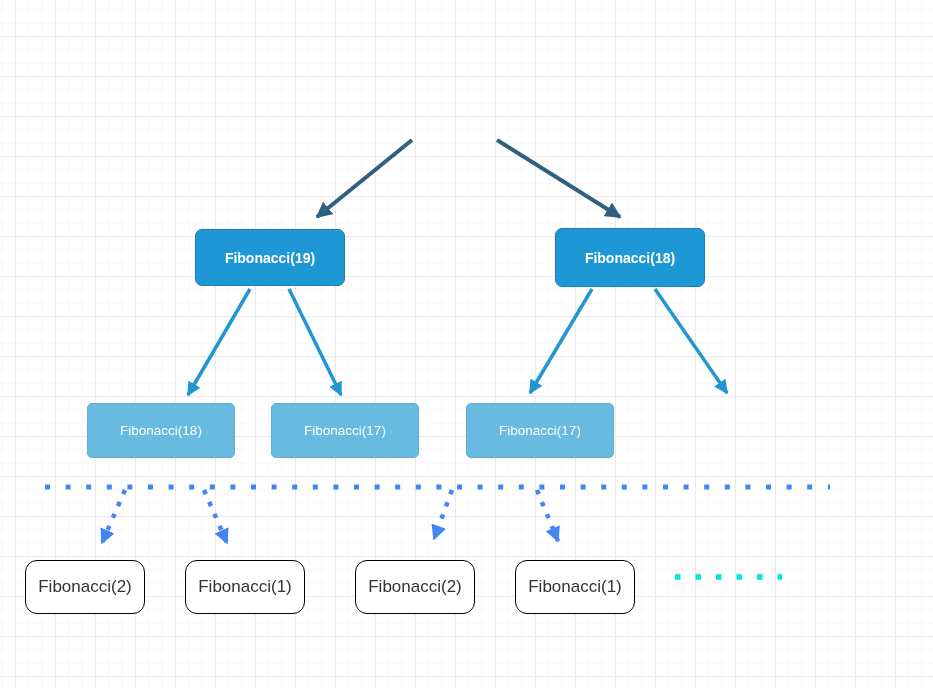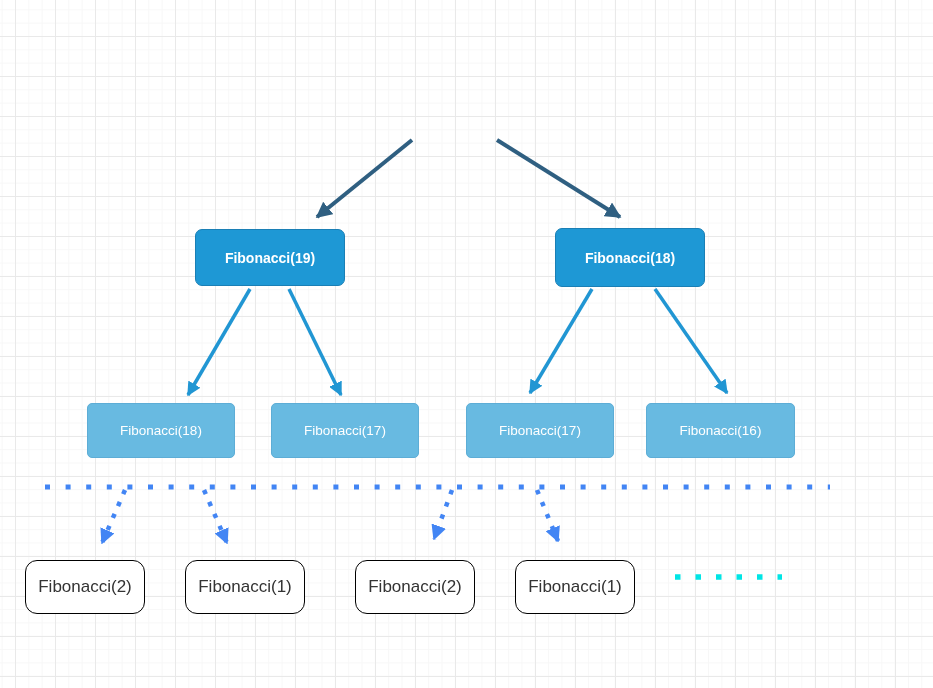--- a/index.html
+++ b/index.html
@@ -108,23 +108,20 @@
 
   <div class="node l3" style="left:87px;top:403px;width:148px;height:55px">
     <span class="node-label">Fibonacci(18)</span>
   </div>
   <div class="node l3" style="left:271px;top:403px;width:148px;height:55px">
     <span class="node-label">Fibonacci(17)</span>
   </div>
   <div class="node l3" style="left:466px;top:403px;width:148px;height:55px">
     <span class="node-label">Fibonacci(17)</span>
   </div>
-  <div class="node l3" style="left:646px;top:403px;width:149px;height:55px">
-    <span class="node-label">Fibonacci(16)</span>
-  </div>
 
   <div class="node l4" style="left:25px;top:560px;width:120px;height:54px">
     <span class="node-label">Fibonacci(2)</span>
   </div>
   <div class="node l4" style="left:185px;top:560px;width:120px;height:54px">
     <span class="node-label">Fibonacci(1)</span>
   </div>
   <div class="node l4" style="left:355px;top:560px;width:120px;height:54px">
     <span class="node-label">Fibonacci(2)</span>
   </div>

